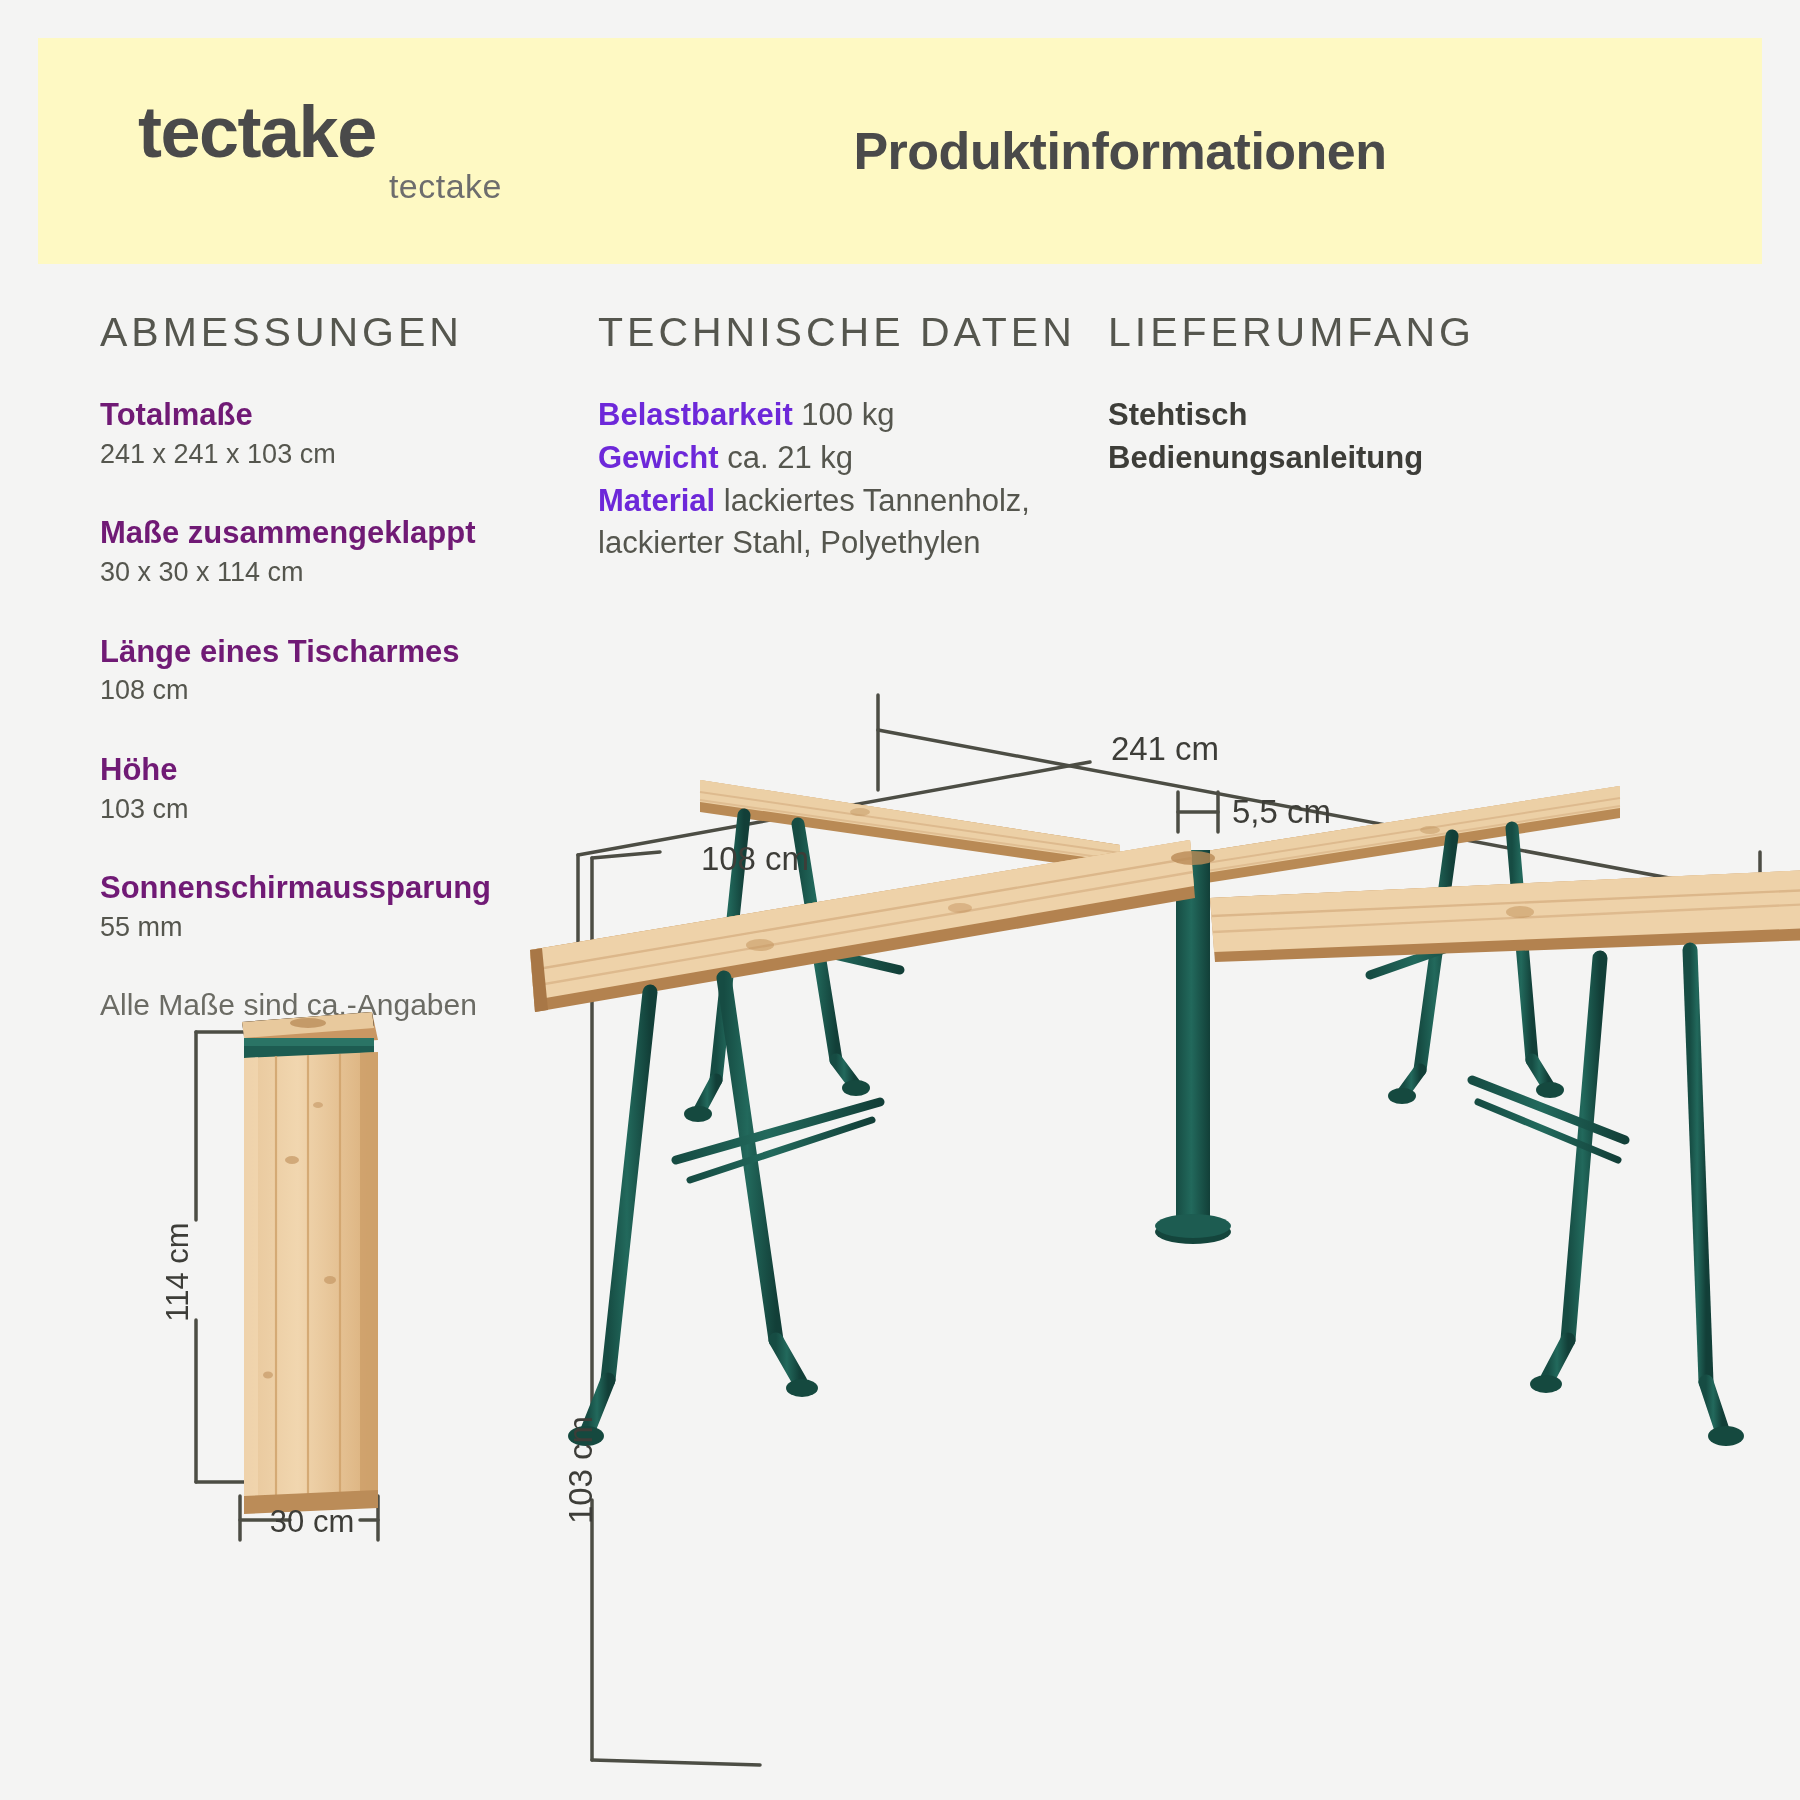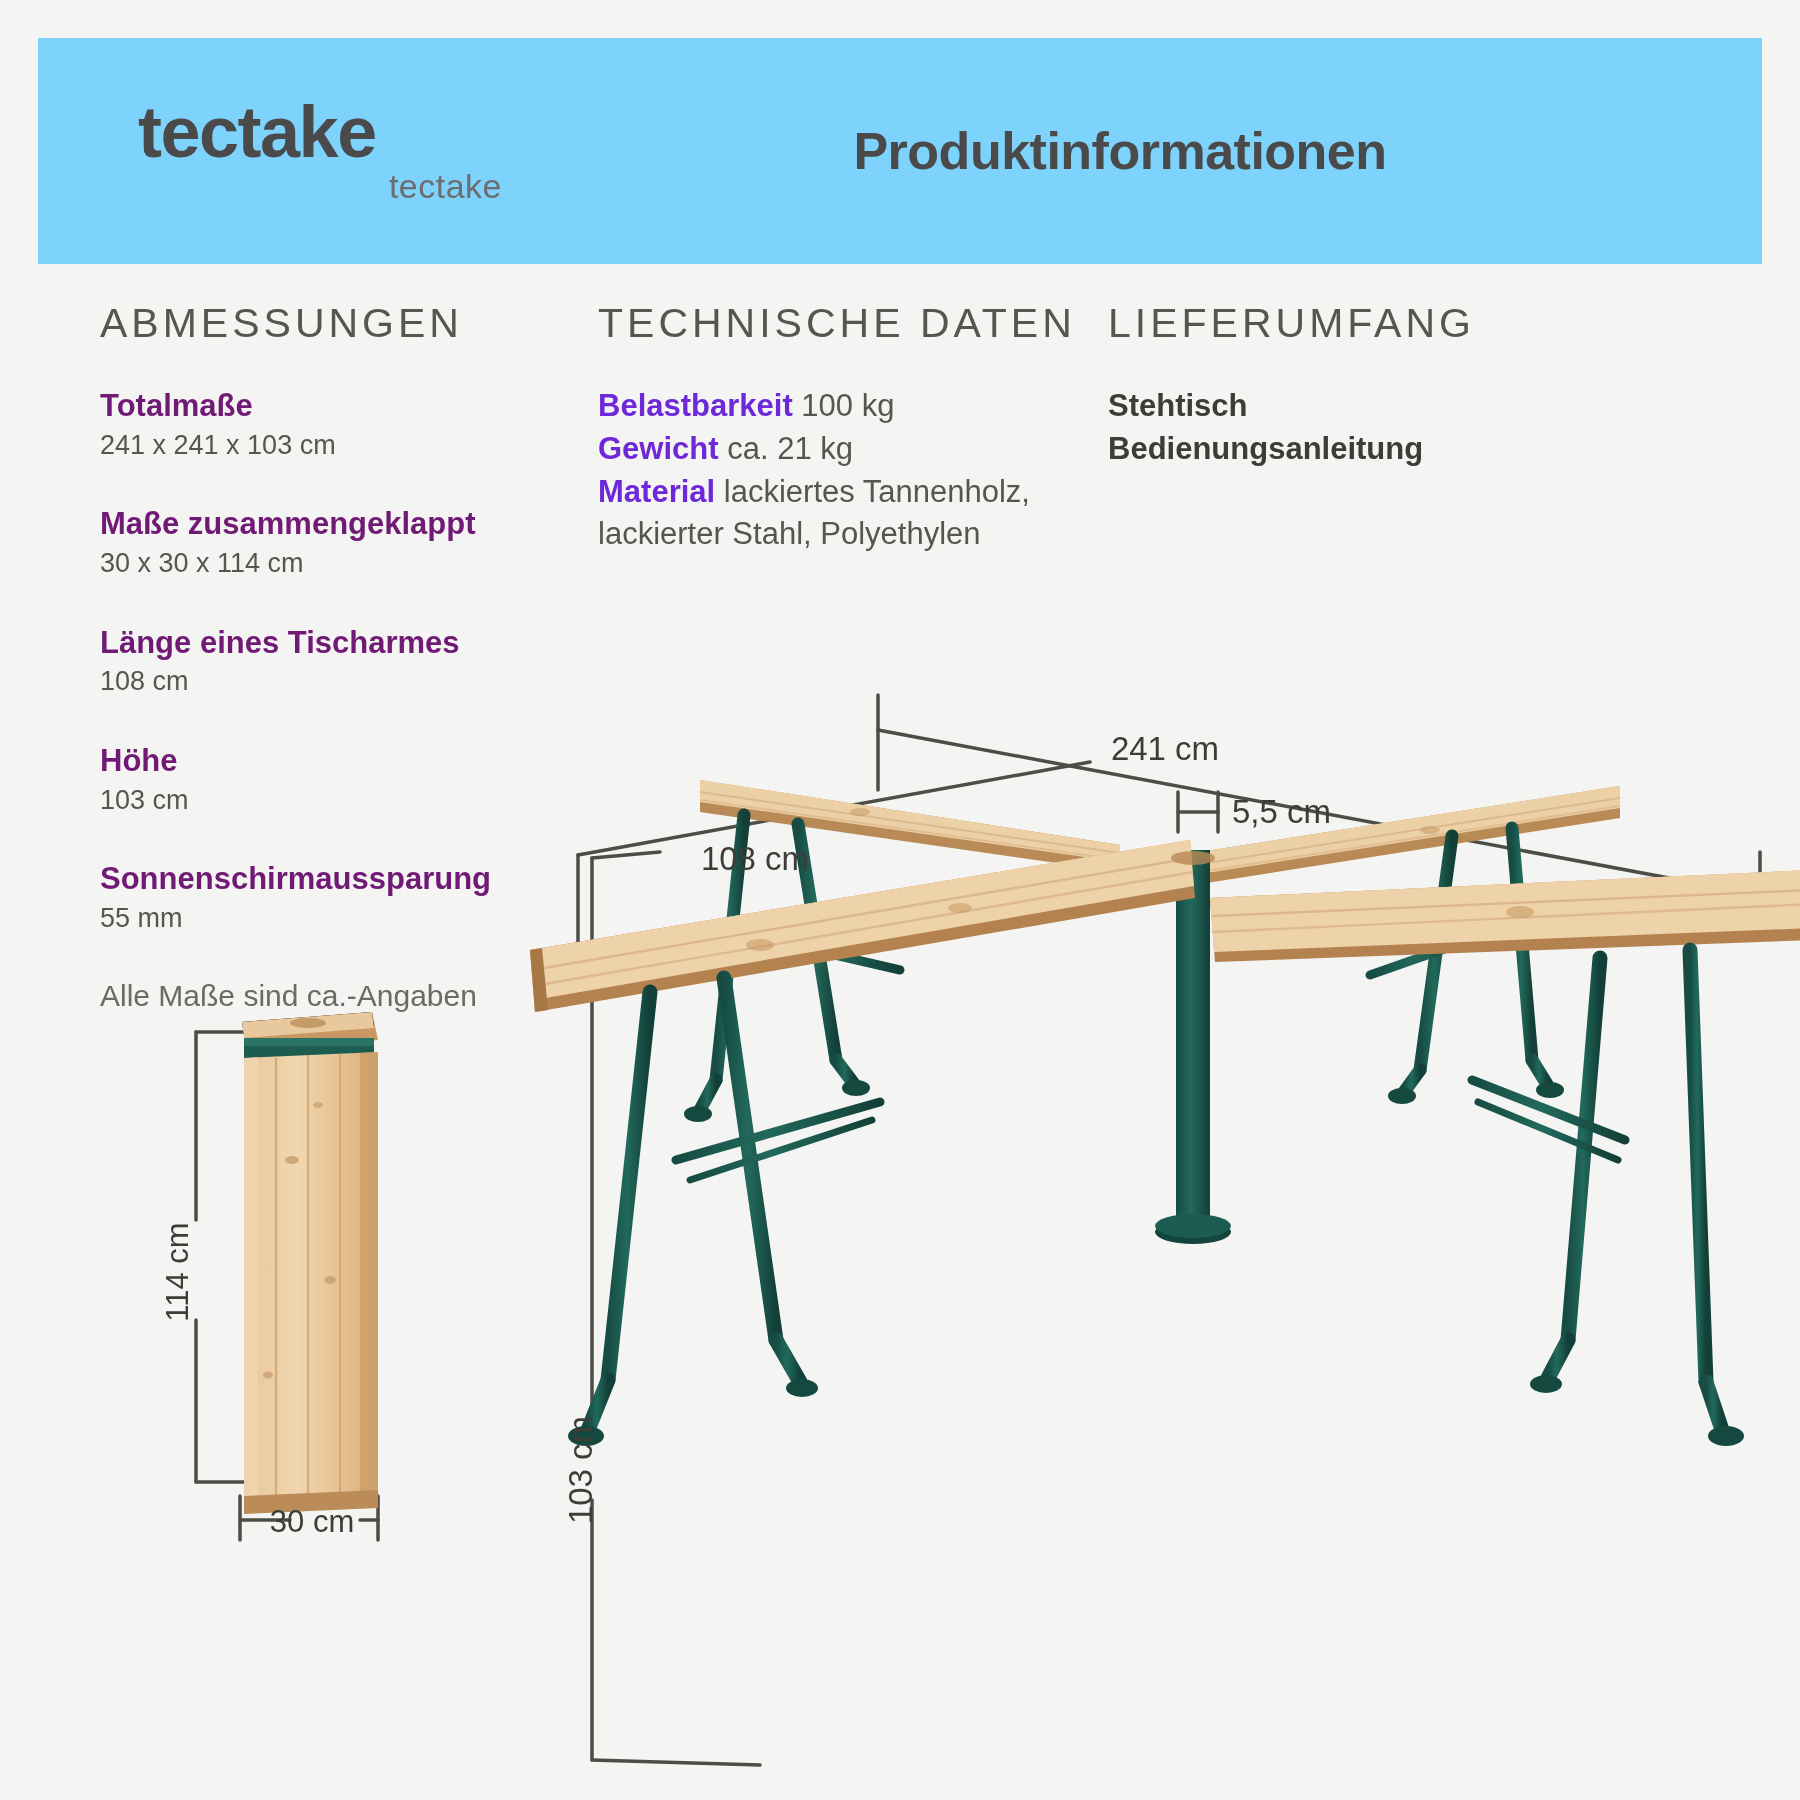--- a/index.html
+++ b/index.html
@@ -12,21 +12,21 @@
     position: relative;
     width: 1800px; height: 1800px;
     background: #f4f4f3;
     overflow: hidden;
   }
   
   #header {
     position: absolute;
     left: 38px; top: 38px;
     width: 1724px; height: 226px;
-    background: #7dd3fc;
+    background: #fef9c3;
     display: flex;
     align-items: center;
   }
   #logo-block {
     width: 470px;
     padding-left: 100px;
     display: flex;
     flex-direction: column;
     align-items: flex-start;
     justify-content: center;
@@ -69,20 +69,21 @@
   .col.tech    { width: 510px; }
   .col.deliv   { width: 600px; }
 
   .col-title {
     font-size: 41px;
     font-weight: 300;
     letter-spacing: 4px;
     color: #55564e;
     margin-bottom: 38px;
     white-space: nowrap;
+    margin-top: 9px;
   }
   .spec-group { margin-bottom: 40px; }
   .spec-label {
     font-size: 31px;
     font-weight: bold;
     color: #701a75;
     line-height: 1.35;
   }
   .spec-value {
     font-size: 27px;

